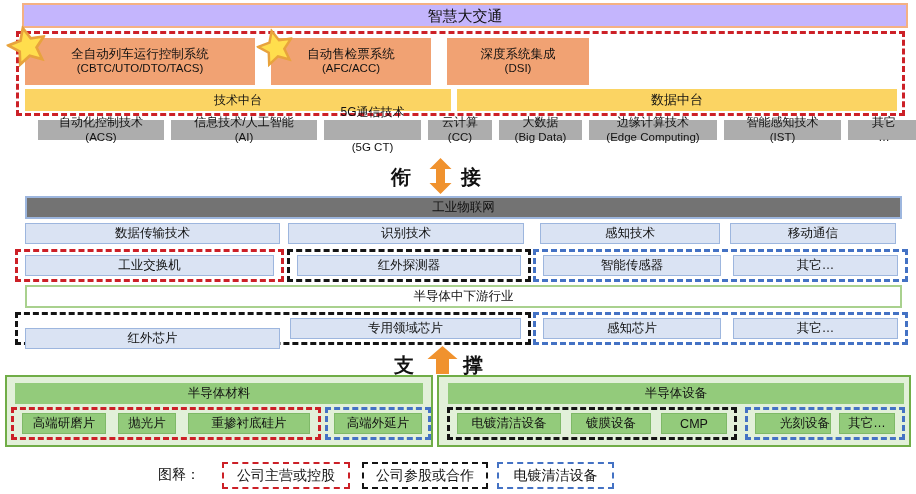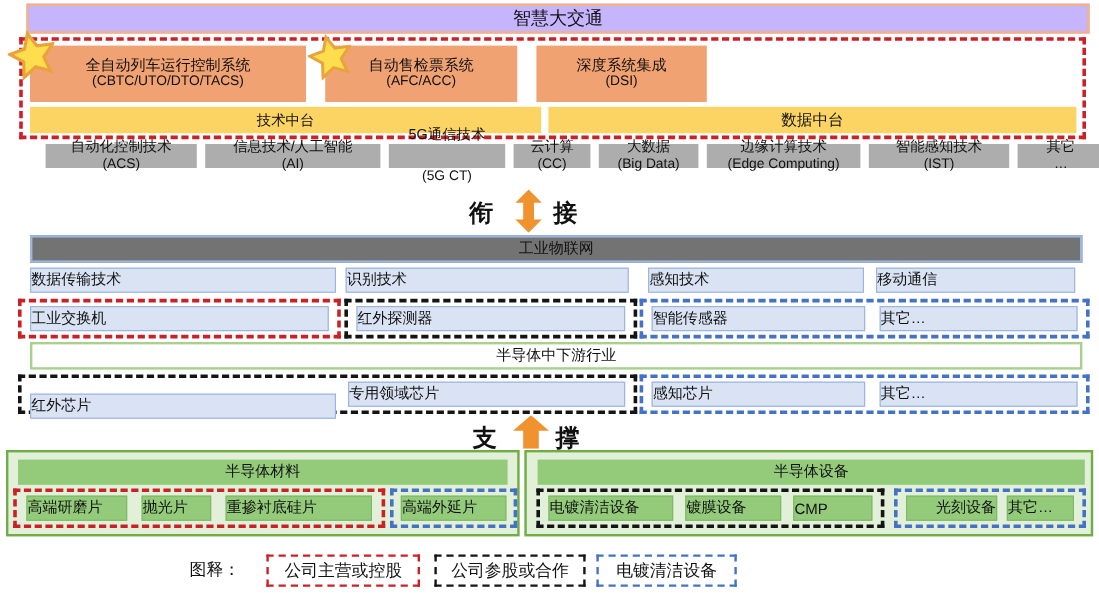--- a/index.html
+++ b/index.html
@@ -14,21 +14,21 @@
   .outline-blue{background:#737373;border:2px solid var(--blue_border,#9DB6DE);}
   .outline-green{background:#fff;border:2px solid var(--green_border_light,#A9D18E);}
   .grayrow{position:absolute;left:22px;top:120px;width:884px;height:20px;display:flex;gap:7px;padding-left:16px;}
   .gbox{display:flex;flex-direction:column;align-items:center;justify-content:center;
         text-align:center;background:var(--gray_fill,#ADADAD);font-size:12px;line-height:1.25;box-sizing:border-box;}
   .code{font-size:11.5px;}
   .dash{position:absolute;box-sizing:border-box;display:flex;align-items:center;}
   .dash-red{border:3px dashed var(--red_dash,#CC2027);}
   .dash-black{border:3px dashed var(--black_dash,#141414);}
   .dash-blue{border:3px dashed var(--blue_dash,#4472C4);}
-  .ibox{display:flex;align-items:center;justify-content:flex-start;text-align:center;
+  .ibox{display:flex;align-items:center;justify-content:center;text-align:center;
         background:var(--blue_fill,#DAE3F3);border:1px solid var(--blue_border,#9DB6DE);
         height:21px;font-size:12.5px;box-sizing:border-box;}
   .ibox.green{background:var(--green_fill,#93CB7B);border:1px solid #7FB968;}
   .conn{position:absolute;font-weight:bold;font-size:20px;color:#111;}
   .panel{position:absolute;top:375px;height:72px;background:var(--panel_green,#E2F0D9);
          border:2px solid var(--green_border,#70AD47);box-sizing:border-box;}
   .phead{position:absolute;display:flex;align-items:center;justify-content:center;
          background:var(--green_fill,#93CB7B);font-size:12.5px;height:21px;box-sizing:border-box;}
   .legend-item{position:absolute;top:462px;height:27px;display:flex;align-items:center;
          justify-content:center;font-size:14px;box-sizing:border-box;background:#fff;}

